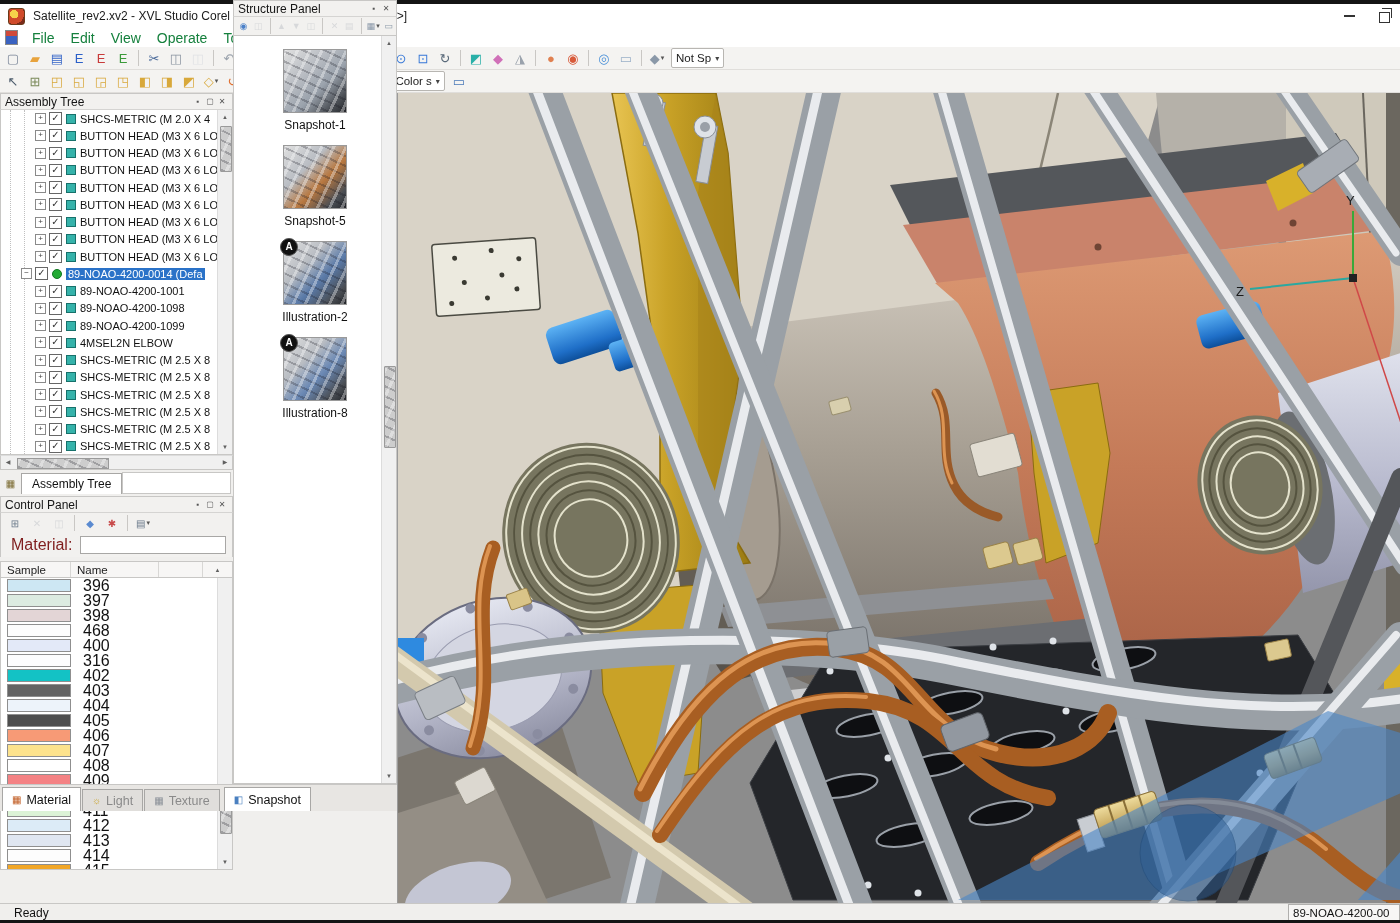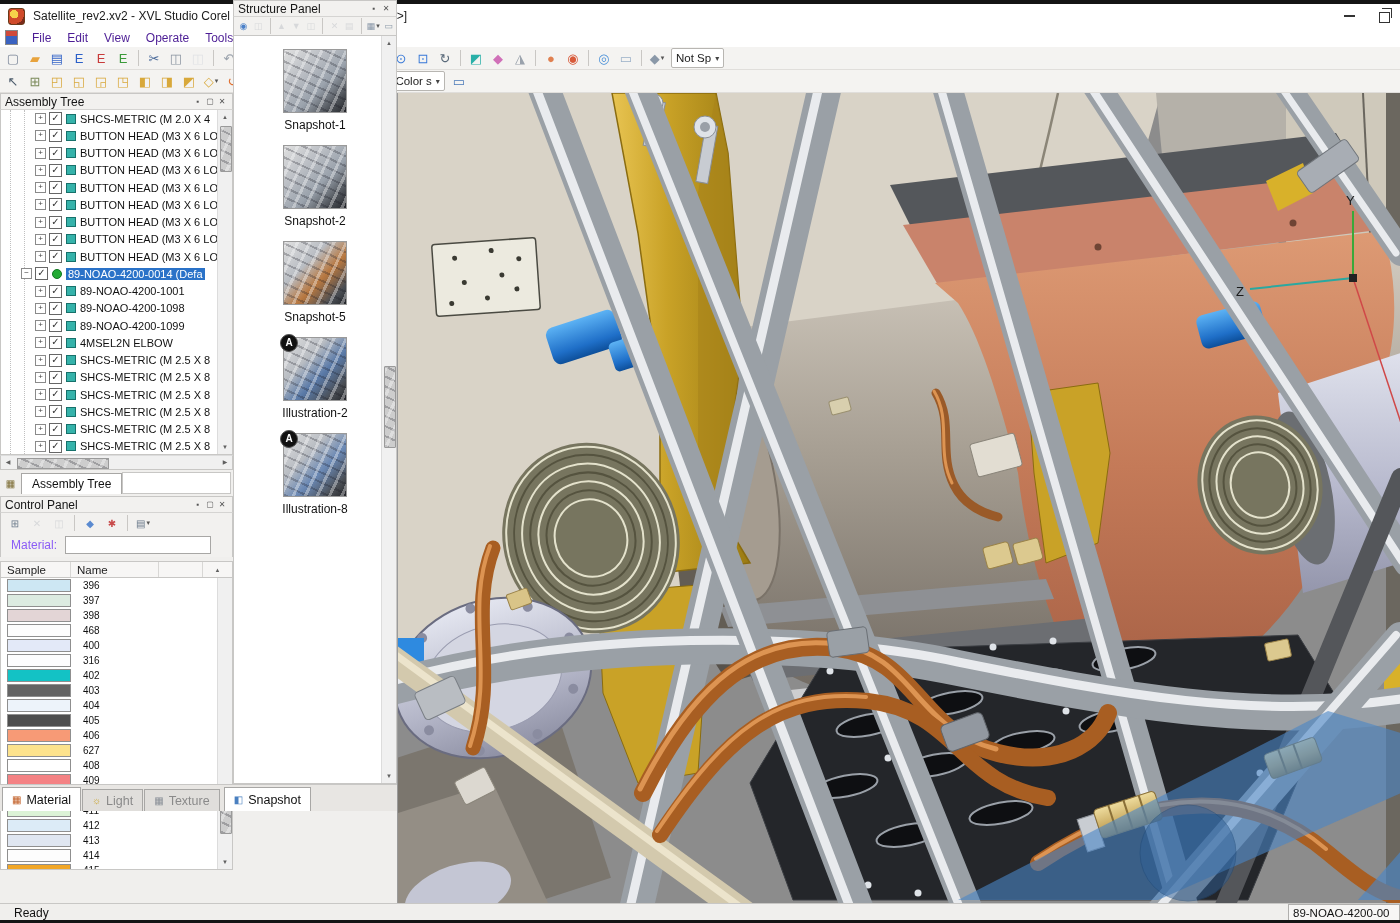--- a/index.html
+++ b/index.html
@@ -13,21 +13,21 @@
     background:radial-gradient(circle at 35% 35%,#f5d24a 0 30%,#cf4a2a 31% 70%,#7a2a1a 71%);border:1px solid #6a3a1a}
   #title-text{font-size:12px;color:#1a1a1a;white-space:nowrap}
   .win-btn{width:34px;height:22px;display:flex;align-items:center;justify-content:center}
   #win-min-bar{width:11px;height:2px;background:#333}
   #win-restore-box{width:9px;height:9px;border:1.5px solid #333;position:relative;margin-left:3px;margin-top:3px}
   #win-restore-box:before{content:"";position:absolute;left:2px;top:-5px;width:9px;height:9px;border:1.5px solid #333;border-bottom:none;border-left:none}
   #titlebar .spacer{flex:1}
   
   #menubar{left:0;top:28px;width:1400px;height:19px;background:#fff;display:flex;align-items:center;border-bottom:1px solid #e8e8e8}
   #menu-doc-icon{width:11px;height:13px;margin:0 6px 0 5px;background:linear-gradient(180deg,#d04a3a 0 40%,#3a62c0 40%);border:1px solid #888}
-  .menu-item{font-size:12px;padding:0 8px;color:#4c1d95}
+  .menu-item{font-size:14px;padding:0 8px;color:#15803d}
   
   .toolbar{left:0;width:1400px;height:23px;background:#f4f3f1;display:flex;align-items:center;border-bottom:1px solid #e0dedb;padding-left:2px;box-sizing:border-box}
   #toolbar1{top:47px}#toolbar2{top:70px}
   .tb-btn{width:21px;height:21px;border:1px solid transparent;background:transparent;padding:0;margin:0 0.5px;
           display:flex;align-items:center;justify-content:center;border-radius:2px;position:relative}
   .tb-btn.active{border-color:#7ab0e8;background:#dceafa}
   .tb-btn.disabled{opacity:.45}
   .tb-glyph{font-size:13px;line-height:13px}
   .tb-caret{font-size:7px;color:#555;margin-left:1px}
   .tb-sep{width:1px;height:16px;background:#c9c7c4;margin:0 4px}
@@ -57,28 +57,28 @@
   #at-hscroll .arr{position:absolute;top:0;width:14px;height:13px;font-size:6px;color:#606060;text-align:center;line-height:13px}
   #at-hscroll .thumb{position:absolute;left:16px;top:2px;width:90px;height:9px;background:#cdcdcd}
   #at-tabstrip{left:0;top:377px;width:233px;height:26px;background:#f0efed;border-bottom:1px solid #c8c7c5;display:flex;align-items:center}
   .mini-icon{width:13px;height:13px;font-size:10px;line-height:13px;text-align:center;color:#7a6a30;margin:0 4px}
   .panel-tab{height:20px;background:#fff;border:1px solid #a8a7a5;border-bottom:none;display:flex;align-items:center;padding:0 10px;font-size:12px;color:#111}
   #at-tab-rest{flex:1;height:20px;background:#fff;border:1px solid #c8c7c5;margin-right:2px}
   
   #cp-header{left:0;top:403px;width:233px}
   #cp-toolbar{left:0;top:420px;width:233px;height:20px;background:#f2f1ef;border-left:1px solid #c8c7c5;border-right:1px solid #c8c7c5;box-sizing:border-box;display:flex;align-items:center;padding-left:3px}
   #cp-material-row{left:0;top:440px;width:233px;height:24px;background:#f2f1ef;border-left:1px solid #c8c7c5;border-right:1px solid #c8c7c5;box-sizing:border-box;display:flex;align-items:center}
-  #cp-material-label{font-size:12px;margin-left:10px;color:#8b5cf6}
+  #cp-material-label{font-size:16px;margin-left:10px;color:#7f1d1d}
   #cp-material-input{margin-left:8px;width:138px;height:16px;border:1px solid #a8a7a5;background:#fff;font-size:11px;padding:0 3px}
   #cp-table-header{left:0;top:468px;width:233px;height:17px;background:#f7f6f5;border:1px solid #c8c7c5;box-sizing:border-box;display:flex;font-size:11.5px;color:#222}
   .th-cell{border-right:1px solid #d8d7d5;display:flex;align-items:center;padding-left:6px;box-sizing:border-box}
   #cp-list{left:0;top:485px;width:233px;height:292px;background:#fff;border:1px solid #c8c7c5;border-top:none;box-sizing:border-box;overflow:hidden;position:absolute}
   .mat-row{height:15px;display:flex;align-items:center}
   .mat-swatch{width:62px;height:11px;border:1px solid #8f8f8f;margin-left:6px;flex:none}
-  .mat-name{margin-left:12px;font-size:10px;color:#111}
+  .mat-name{margin-left:12px;font-size:16px;color:#111}
   
   #bottom-tabs{left:0;top:784px;width:397px;height:26px;background:#e8e6e3;border-top:1px solid #c8c7c5;display:flex;align-items:flex-end}
   .btab{height:21px;display:flex;align-items:center;padding:0 9px;font-size:12.5px;border:1px solid #a8a7a5;border-bottom:none;background:#e0dedb;color:#8a8a8a;margin-right:1px}
   .btab.active{background:#fff;color:#111;height:23px}
   .btab .ticon{font-size:10px;margin-right:5px}
   #sp-header{left:233px;top:0;width:164px}
   #sp-toolbar{left:233px;top:17px;width:164px;height:18px;background:#f2f1ef;border-left:1px solid #c8c7c5;border-right:1px solid #c8c7c5;box-sizing:border-box;display:flex;align-items:center;padding-left:2px}
   #sp-list{left:233px;top:35px;width:164px;height:749px;background:#fff;border:1px solid #c8c7c5;box-sizing:border-box;overflow:hidden;position:absolute}
   .snap-item{width:100%;display:flex;flex-direction:column;align-items:center;margin-top:13px}
   .thumb{width:62px;height:62px;border:1px solid #9a9a9a;position:relative}
@@ -525,21 +525,21 @@
         <div class="mat-row">
           <div class="mat-swatch" style="background: rgb(77, 77, 77);"></div>
           <div class="mat-name">405</div>
         </div>
         <div class="mat-row">
           <div class="mat-swatch" style="background: rgb(247, 154, 118);"></div>
           <div class="mat-name">406</div>
         </div>
         <div class="mat-row">
           <div class="mat-swatch" style="background: rgb(252, 226, 140);"></div>
-          <div class="mat-name">627</div>
+          <div class="mat-name">407</div>
         </div>
         <div class="mat-row">
           <div class="mat-swatch" style="background: rgb(255, 255, 255);"></div>
           <div class="mat-name">408</div>
         </div>
         <div class="mat-row">
           <div class="mat-swatch" style="background: rgb(244, 130, 132);"></div>
           <div class="mat-name">409</div>
         </div>
         <div class="mat-row">
@@ -611,24 +611,20 @@
     </button>
     <button class="tb-btn">
       <span class="tb-glyph" style="color: rgb(138, 152, 168); font-size: 9px;">▭</span>
     </button>
   </div>
 <div id="sp-list" class="abs">
   <div id="snap-items">
       <div class="snap-item">
         <div class="thumb" style="background: linear-gradient(135deg, rgb(224, 224, 224), rgb(185, 189, 195) 35%, rgb(154, 162, 172) 60%, rgb(74, 78, 84) 85%, rgb(38, 40, 44));"></div>
         <div class="snap-label">Snapshot-1</div>
-      </div>
-      <div class="snap-item">
-        <div class="thumb" style="background: linear-gradient(135deg, rgb(224, 224, 224), rgb(185, 189, 195) 35%, rgb(154, 162, 172) 60%, rgb(74, 78, 84) 85%, rgb(38, 40, 44));"></div>
-        <div class="snap-label">Snapshot-2</div>
       </div>
       <div class="snap-item">
         <div class="thumb" style="background: linear-gradient(135deg, rgb(224, 224, 224), rgb(185, 189, 195) 35%, rgb(184, 120, 64) 60%, rgb(74, 78, 84) 85%, rgb(38, 40, 44));"></div>
         <div class="snap-label">Snapshot-5</div>
       </div>
       <div class="snap-item">
         <div class="thumb" style="background: linear-gradient(135deg, rgb(224, 224, 224), rgb(185, 189, 195) 35%, rgb(90, 122, 168) 60%, rgb(74, 78, 84) 85%, rgb(38, 40, 44));">
           <span class="snap-badge">A</span>
         </div>
         <div class="snap-label">Illustration-2</div>

